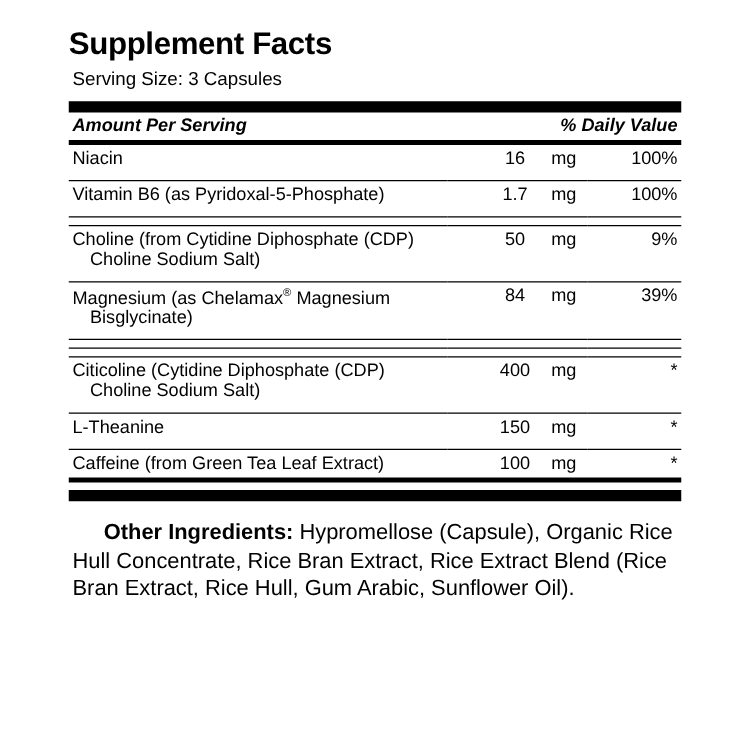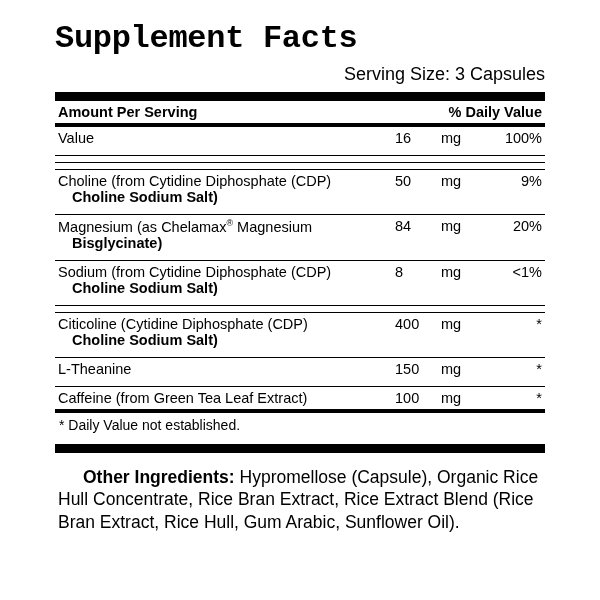--- a/index.html
+++ b/index.html
@@ -14,33 +14,31 @@
     color: #000000;
     -webkit-font-smoothing: antialiased;
   }
   .panel {
     position: absolute;
     left: 55px;
     top: 22px;
     width: 490px;
   }
   .title {
-    font-size: 32px;
+    font-size: 25px;
     font-weight: bold;
     letter-spacing: -0.3px;
     line-height: 1.05;
     margin: 0 0 6px 0;
-    font-family: Liberation Mono, monospace;
   }
   .serving-line {
-    font-size: 18px;
+    font-size: 15px;
     line-height: 1.35;
     margin: 0;
     padding-left: 3px;
-    text-align: right;
   }
   .rule-heavy {
     height: 9px;
     background: #000;
     margin: 6px 0 0 0;
   }
   .rule-medium {
     height: 4px;
     background: #000;
   }
@@ -52,32 +50,32 @@
   table.facts td {
     vertical-align: top;
     padding: 3px 0 3px 0;
   }
   .col-name { width: 300px; padding-left: 3px !important; }
   .col-amt  { width: 110px; text-align: right; white-space: nowrap; padding-right: 2px !important;}
   .col-dv   { text-align: right; white-space: nowrap; padding-right: 3px !important; margin-top: 12px;}
   .hdr td {
     font-weight: bold;
     padding: 2px 0 3px 0;
+    font-style: italic;
   }
   .row-sep td {
     border-bottom: 1px solid #000;
     padding: 0;
     height: 0;
   }
   .sub {
     display: block;
     padding-left: 14px;
-    font-weight: bold;
   }
-  .amt-num { display: inline-block; min-width: 34px; text-align: left; }
+  .amt-num { display: inline-block; min-width: 34px; text-align: center; }
   .amt-unit { display: inline-block; width: 34px; text-align: center; padding-left: 5px; }
   .footnote {
     font-size: 14px;
     padding: 4px 0 5px 4px;
   }
   .other {
     margin-top: 13px;
     font-size: 17.5px;
     line-height: 1.28;
     padding-left: 3px;
@@ -104,53 +102,53 @@
         <td class="col-dv">% Daily Value</td>
       </tr>
     </tbody>
   </table>
 
   <div class="rule-medium"></div>
 
   <table class="facts">
     <tbody id="rows-body">
         <tr>
-          <td class="col-name">Value</td>
+          <td class="col-name">Niacin</td>
           <td class="col-amt"><span class="amt-num">16</span><span class="amt-unit">mg</span></td>
           <td class="col-dv">100%</td>
         </tr>
         <tr class="row-sep">
           <td colspan="3"></td>
+        </tr>
+        <tr>
+          <td class="col-name">Vitamin B6 (as Pyridoxal-5-Phosphate)</td>
+          <td class="col-amt"><span class="amt-num">1.7</span><span class="amt-unit">mg</span></td>
+          <td class="col-dv">100%</td>
         </tr>
         <tr class="row-sep">
           <td colspan="3"></td>
         </tr>
         <tr class="row-sep">
           <td colspan="3"></td>
         </tr>
         <tr>
           <td class="col-name">Choline (from Cytidine Diphosphate (CDP)<span class="sub">Choline Sodium Salt)</span></td>
           <td class="col-amt"><span class="amt-num">50</span><span class="amt-unit">mg</span></td>
           <td class="col-dv">9%</td>
         </tr>
         <tr class="row-sep">
           <td colspan="3"></td>
         </tr>
         <tr>
           <td class="col-name">Magnesium (as Chelamax<sup class="reg">®</sup> Magnesium<span class="sub">Bisglycinate)</span></td>
           <td class="col-amt"><span class="amt-num">84</span><span class="amt-unit">mg</span></td>
-          <td class="col-dv">20%</td>
+          <td class="col-dv">39%</td>
         </tr>
         <tr class="row-sep">
           <td colspan="3"></td>
-        </tr>
-        <tr>
-          <td class="col-name">Sodium (from Cytidine Diphosphate (CDP)<span class="sub">Choline Sodium Salt)</span></td>
-          <td class="col-amt"><span class="amt-num">8</span><span class="amt-unit">mg</span></td>
-          <td class="col-dv">&lt;1%</td>
         </tr>
         <tr class="row-sep">
           <td colspan="3"></td>
         </tr>
         <tr class="row-sep">
           <td colspan="3"></td>
         </tr>
         <tr>
           <td class="col-name">Citicoline (Cytidine Diphosphate (CDP)<span class="sub">Choline Sodium Salt)</span></td>
           <td class="col-amt"><span class="amt-num">400</span><span class="amt-unit">mg</span></td>
@@ -170,21 +168,20 @@
         <tr>
           <td class="col-name">Caffeine (from Green Tea Leaf Extract)</td>
           <td class="col-amt"><span class="amt-num">100</span><span class="amt-unit">mg</span></td>
           <td class="col-dv">*</td>
         </tr>
       </tbody>
   </table>
 
   <div class="rule-medium"></div>
 
-  <div class="footnote">* Daily Value not established.</div>
 
   <div class="rule-heavy"></div>
 
   <div class="other">
     <b>Other Ingredients:</b><span> Hypromellose (Capsule), Organic Rice Hull Concentrate, Rice Bran Extract, Rice Extract Blend (Rice Bran Extract, Rice Hull, Gum Arabic, Sunflower Oil).</span>
   </div>
 
 </div>
 
 </body></html>

